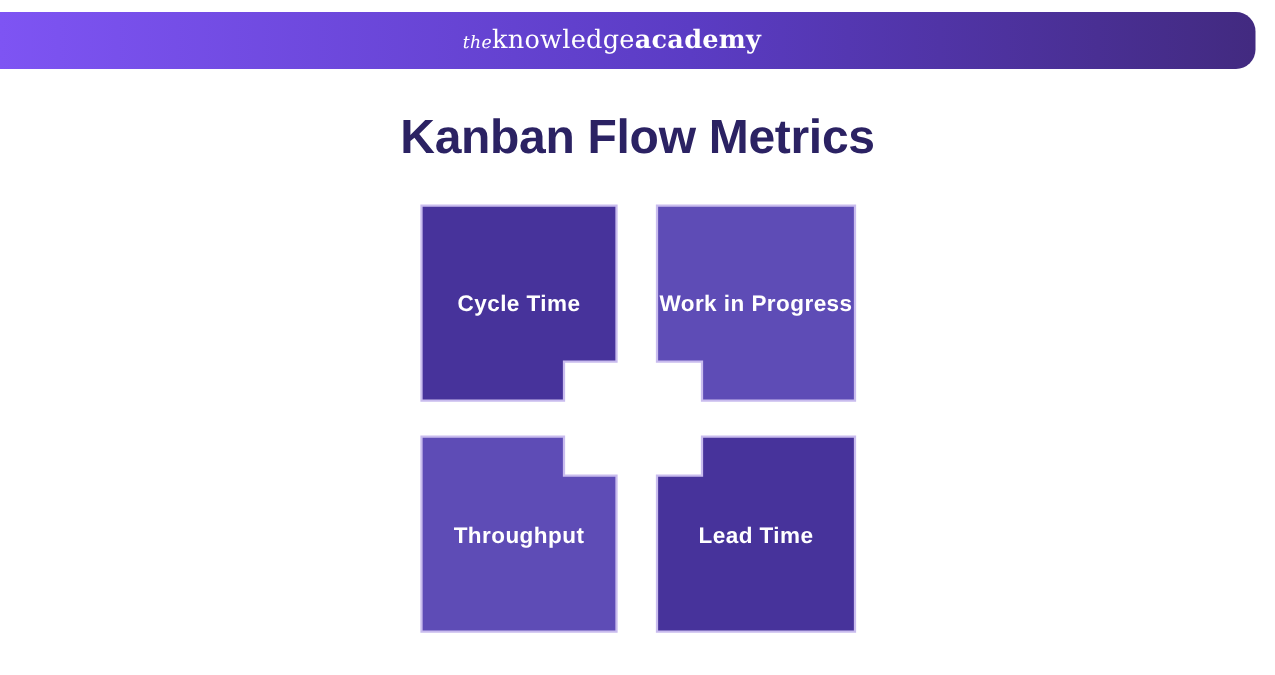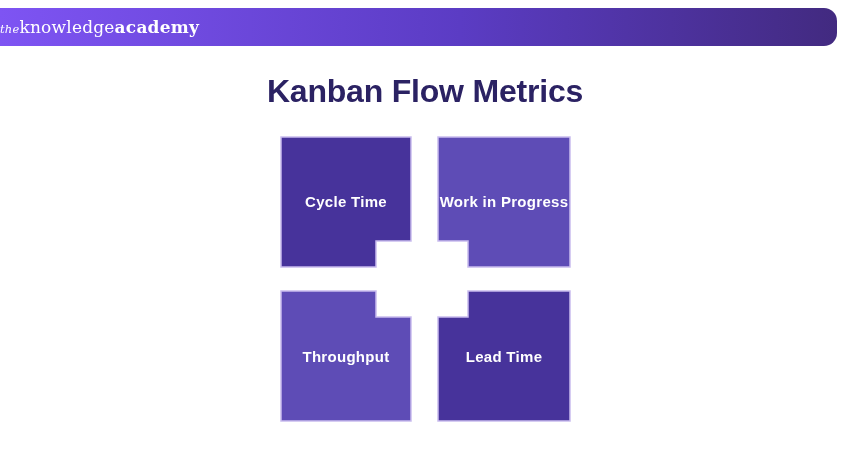--- a/index.html
+++ b/index.html
@@ -20,21 +20,21 @@
     position: absolute;
     left: 0;
     top: 8px;
     width: 837px;
     height: 38px;
     box-sizing: border-box;
     border-radius: 0 13px 13px 0;
     background: linear-gradient(90deg, #7E54F3 0%, #5B3CC4 55%, #422A80 100%);
     display: flex;
     align-items: center;
-    justify-content: flex-start;
+    justify-content: center;
     padding-right: 21px;
   }
   .logo {
     color: #ffffff;
     font-family: "DejaVu Serif", "Liberation Serif", serif;
     font-size: 17px;
     line-height: 1;
     letter-spacing: 0.2px;
     white-space: nowrap;
   }

